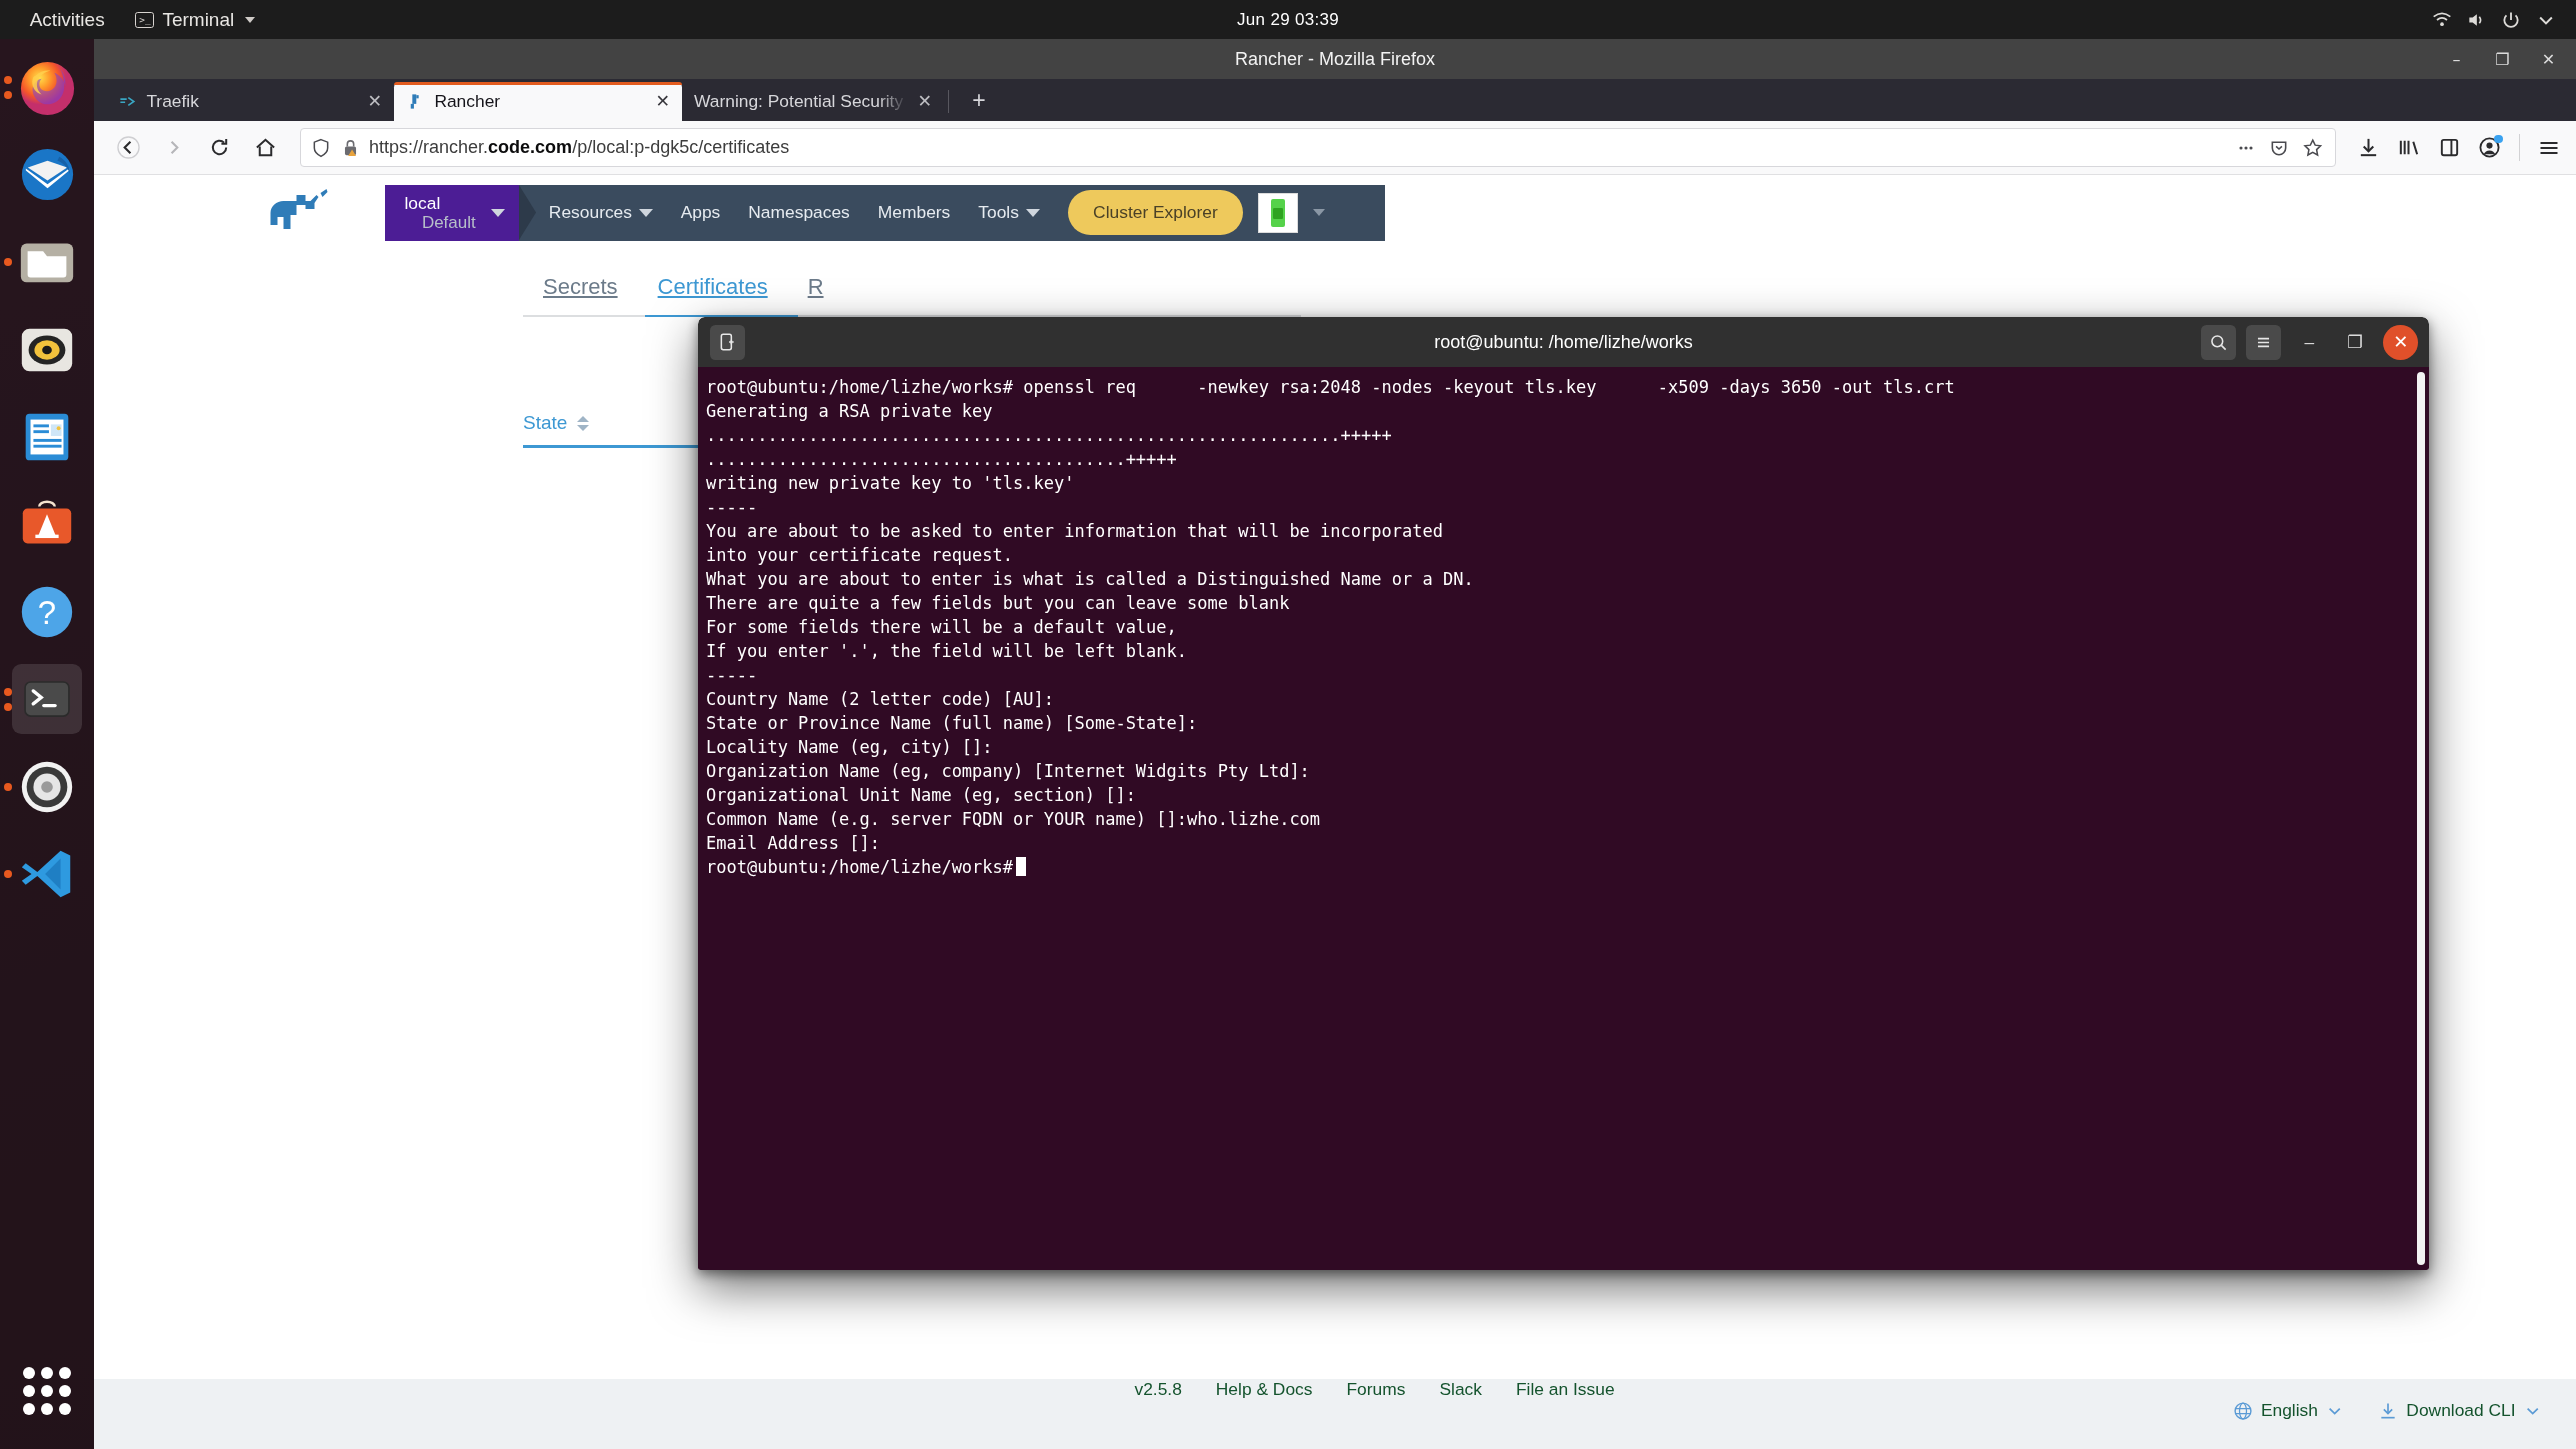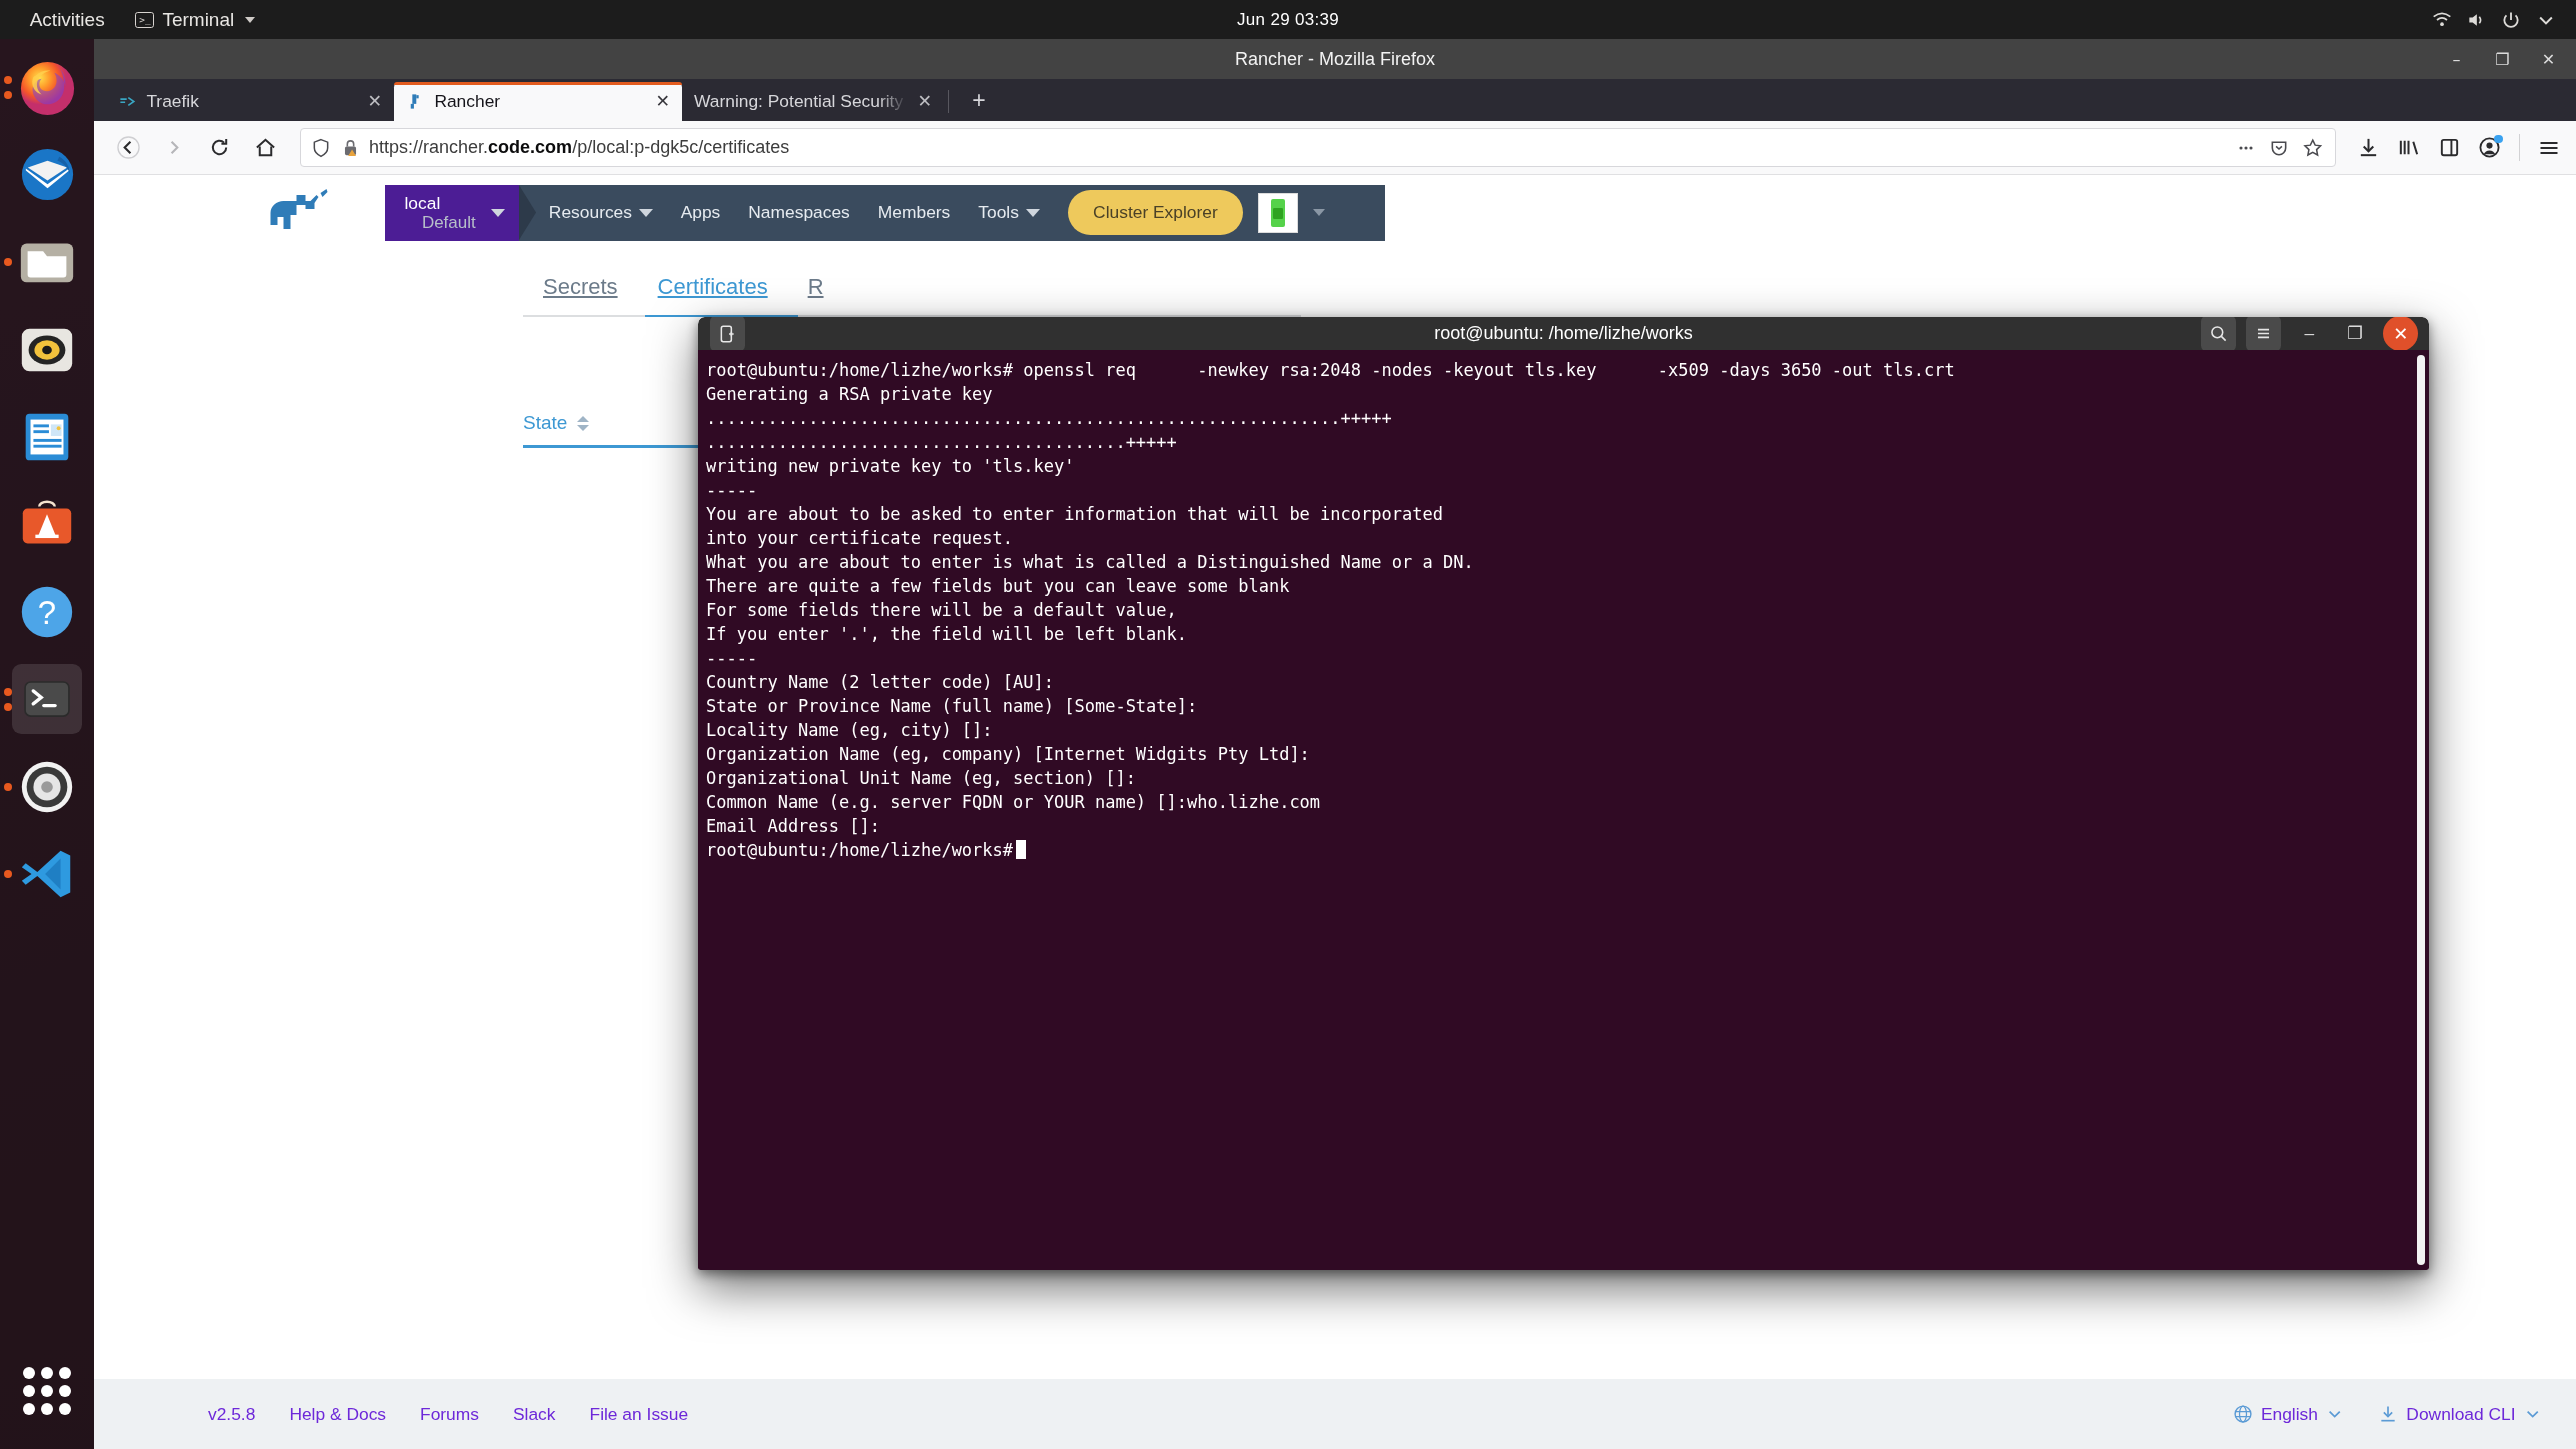--- a/index.html
+++ b/index.html
@@ -175,35 +175,35 @@
   .th { font-size: 19px; color:#3d98d3; display:flex; align-items:center; gap: 9.4px; }
   .th.state { width: 185px; }
   .sort-ico { display:inline-flex; flex-direction:column; gap: 3.4px; }
   .sort-ico i { width:0;height:0;border-left:6px solid transparent;border-right:6px solid transparent; display:block;}
   .sort-ico i.up { border-bottom: 6.7px solid #9fb4c6; }
   .sort-ico i.dn { border-top: 6.7px solid #9fb4c6; }
   .table-rule { width: 778px; height: 2.7px; background:#3d98d3; }
 
   .rancher-footer {
     height: 70px; background:#eef1f3; display:flex; align-items:center;
-    padding: 0 35px 0 114px; font-size: 17.4px; color:#6d28d9;
+    padding: 0 35px 0 114px; font-size: 17.4px; color:#14532d;flex-direction:column;
   }
   .foot-left { display:flex; align-items:center; gap: 34px; }
   .foot-right { margin-left:auto; display:flex; align-items:center; gap: 35px; }
   .foot-item { display:flex; align-items:center; gap: 8px; }
 
   
   .term-window {
     position: absolute; left: 698px; top: 317px; width: 1731px; height: 953px;
     z-index: 60; border-radius: 6.7px 6.7px 2.7px 2.7px;
     box-shadow: 0 17.4px 47px rgba(0,0,0,.55), 0 4px 12px rgba(0,0,0,.45);
     display:flex; flex-direction:column; overflow:hidden;
   }
   .term-title {
-    height: 33px; background:#303030; display:flex; align-items:center; position:relative;
+    height: 50px; background:#303030; display:flex; align-items:center; position:relative;
     padding: 0 10.7px 0 12px; border-radius: 6.7px 6.7px 0 0;
   }
   .tt-left { display:flex; align-items:center; }
   .tt-newtab {
     width: 35px; height: 35px; border-radius: 5.4px; background:#4a4a4a;
     display:flex; align-items:center; justify-content:center;
   }
   .tt-title {
     position:absolute; left: 50%; transform: translateX(-50%);
     color:#ffffff; font-size: 18px; white-space:nowrap;

